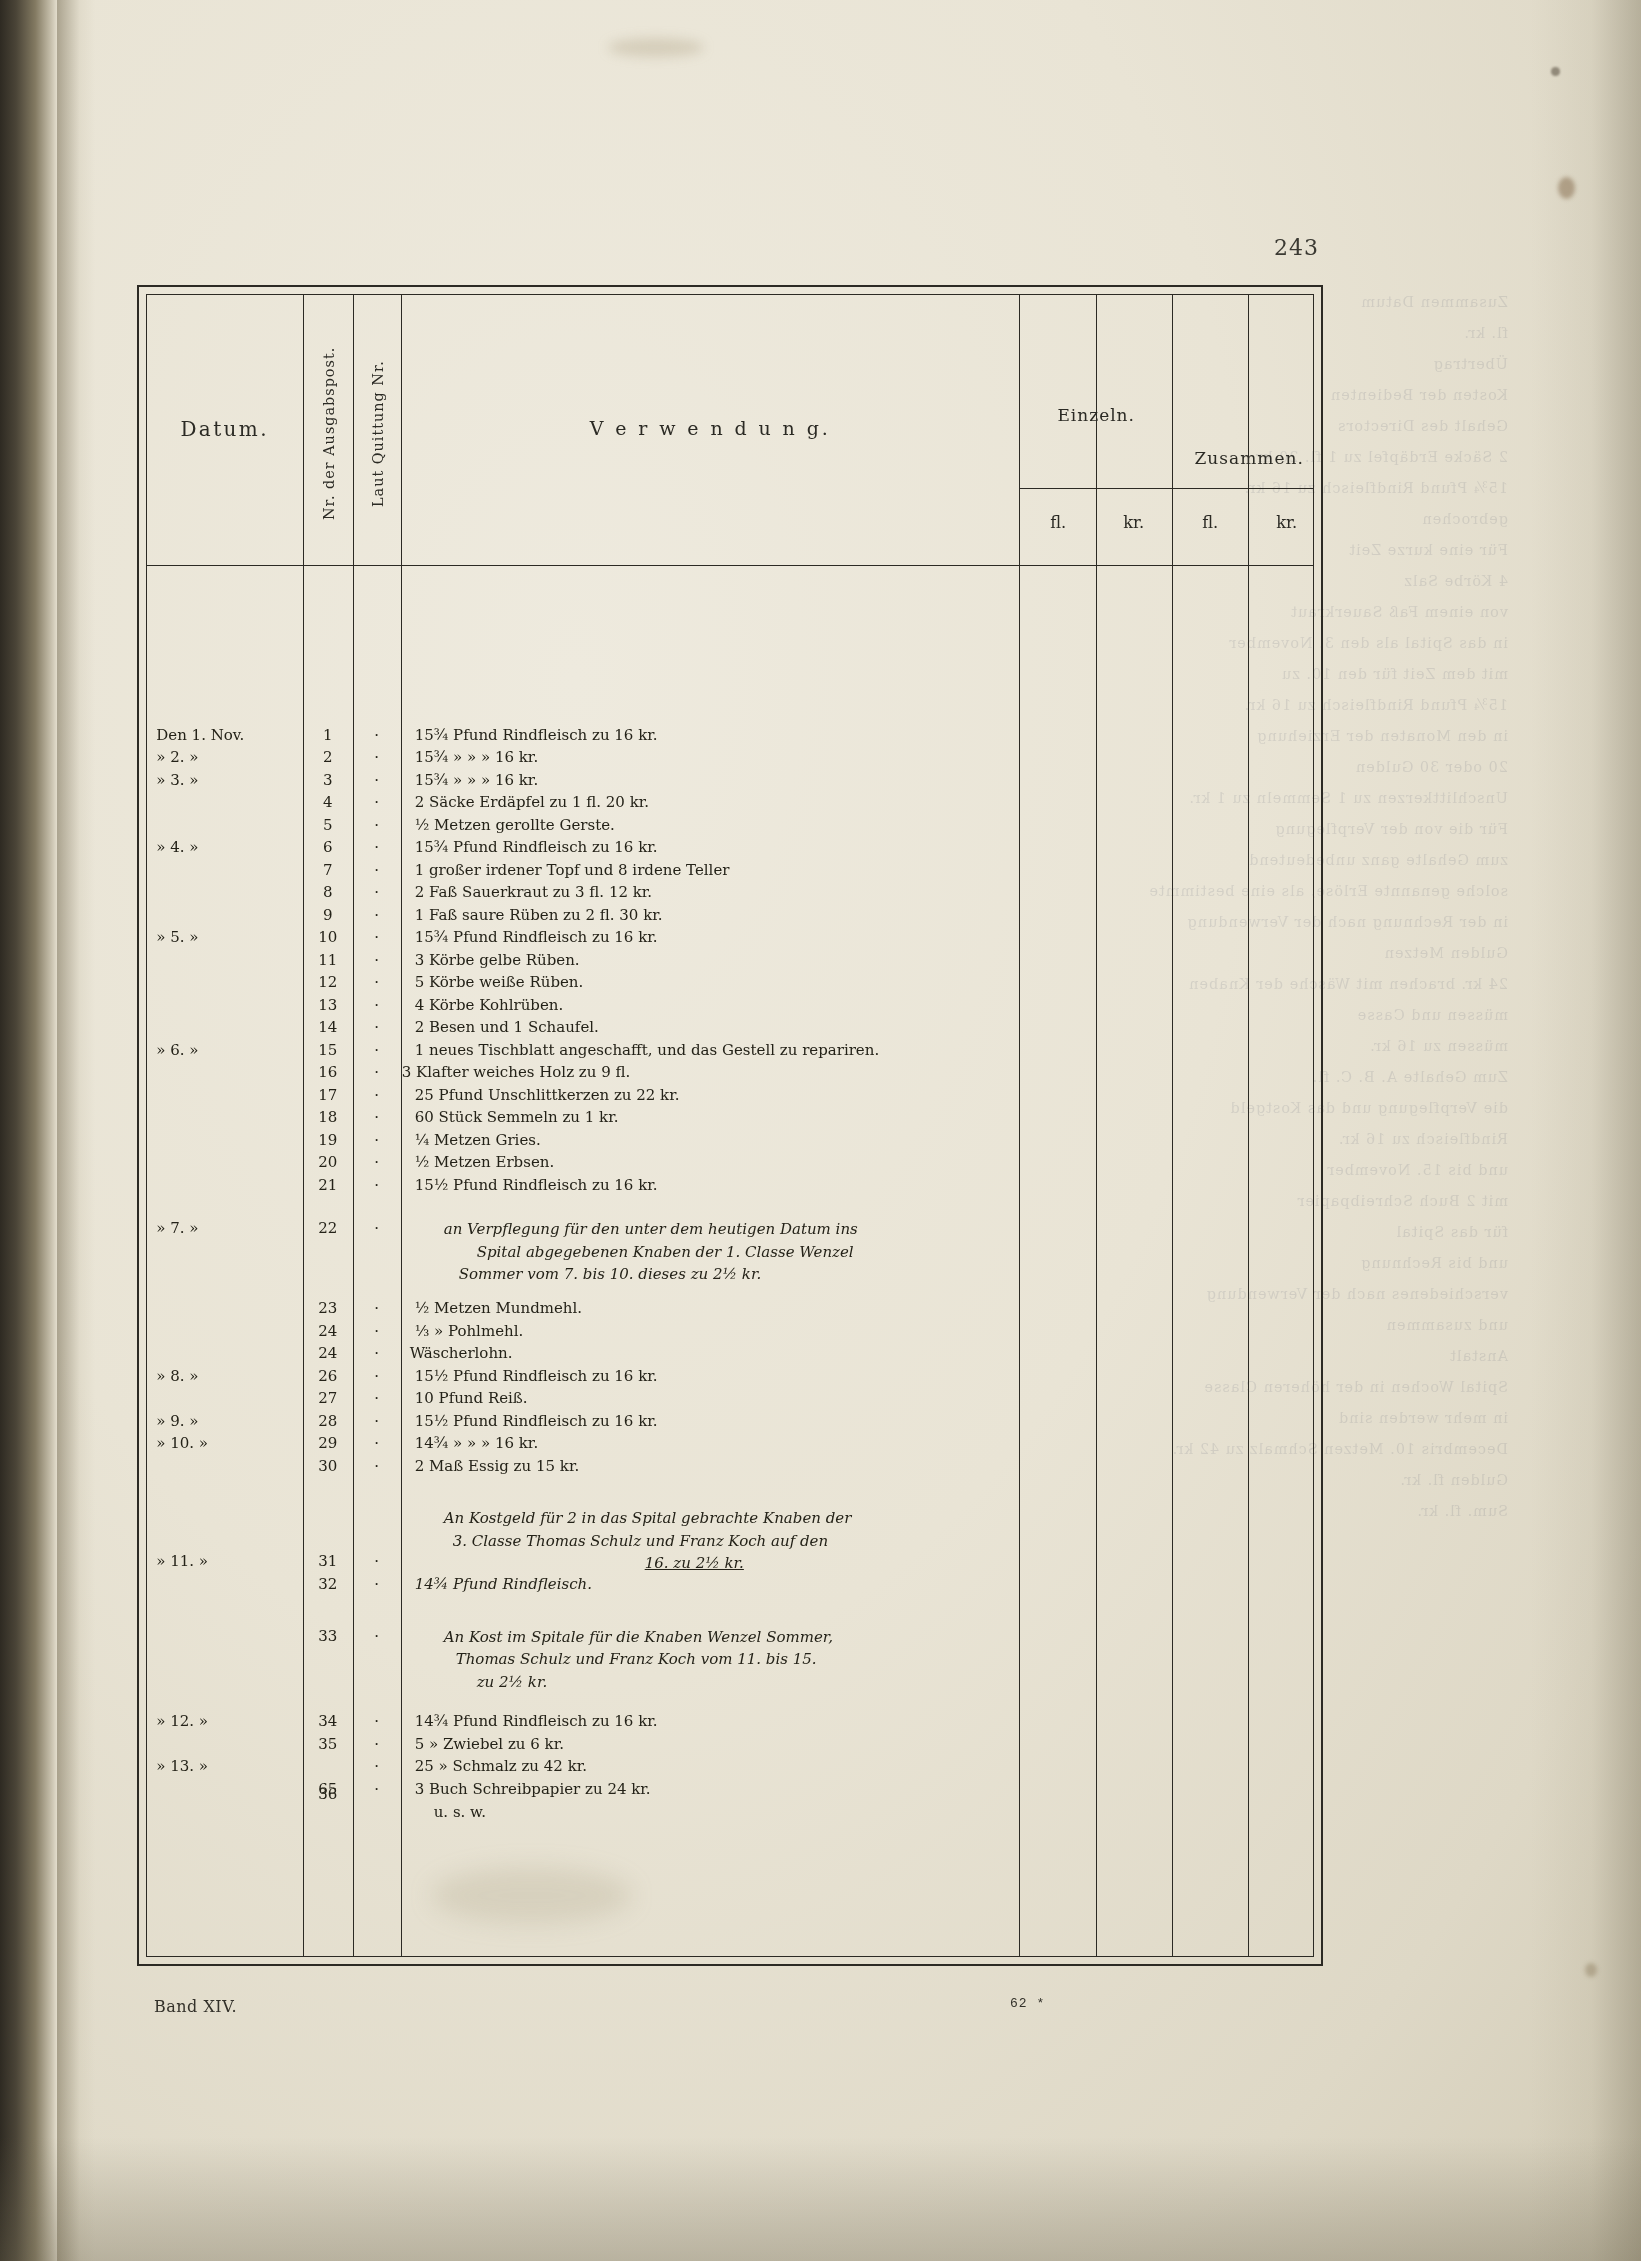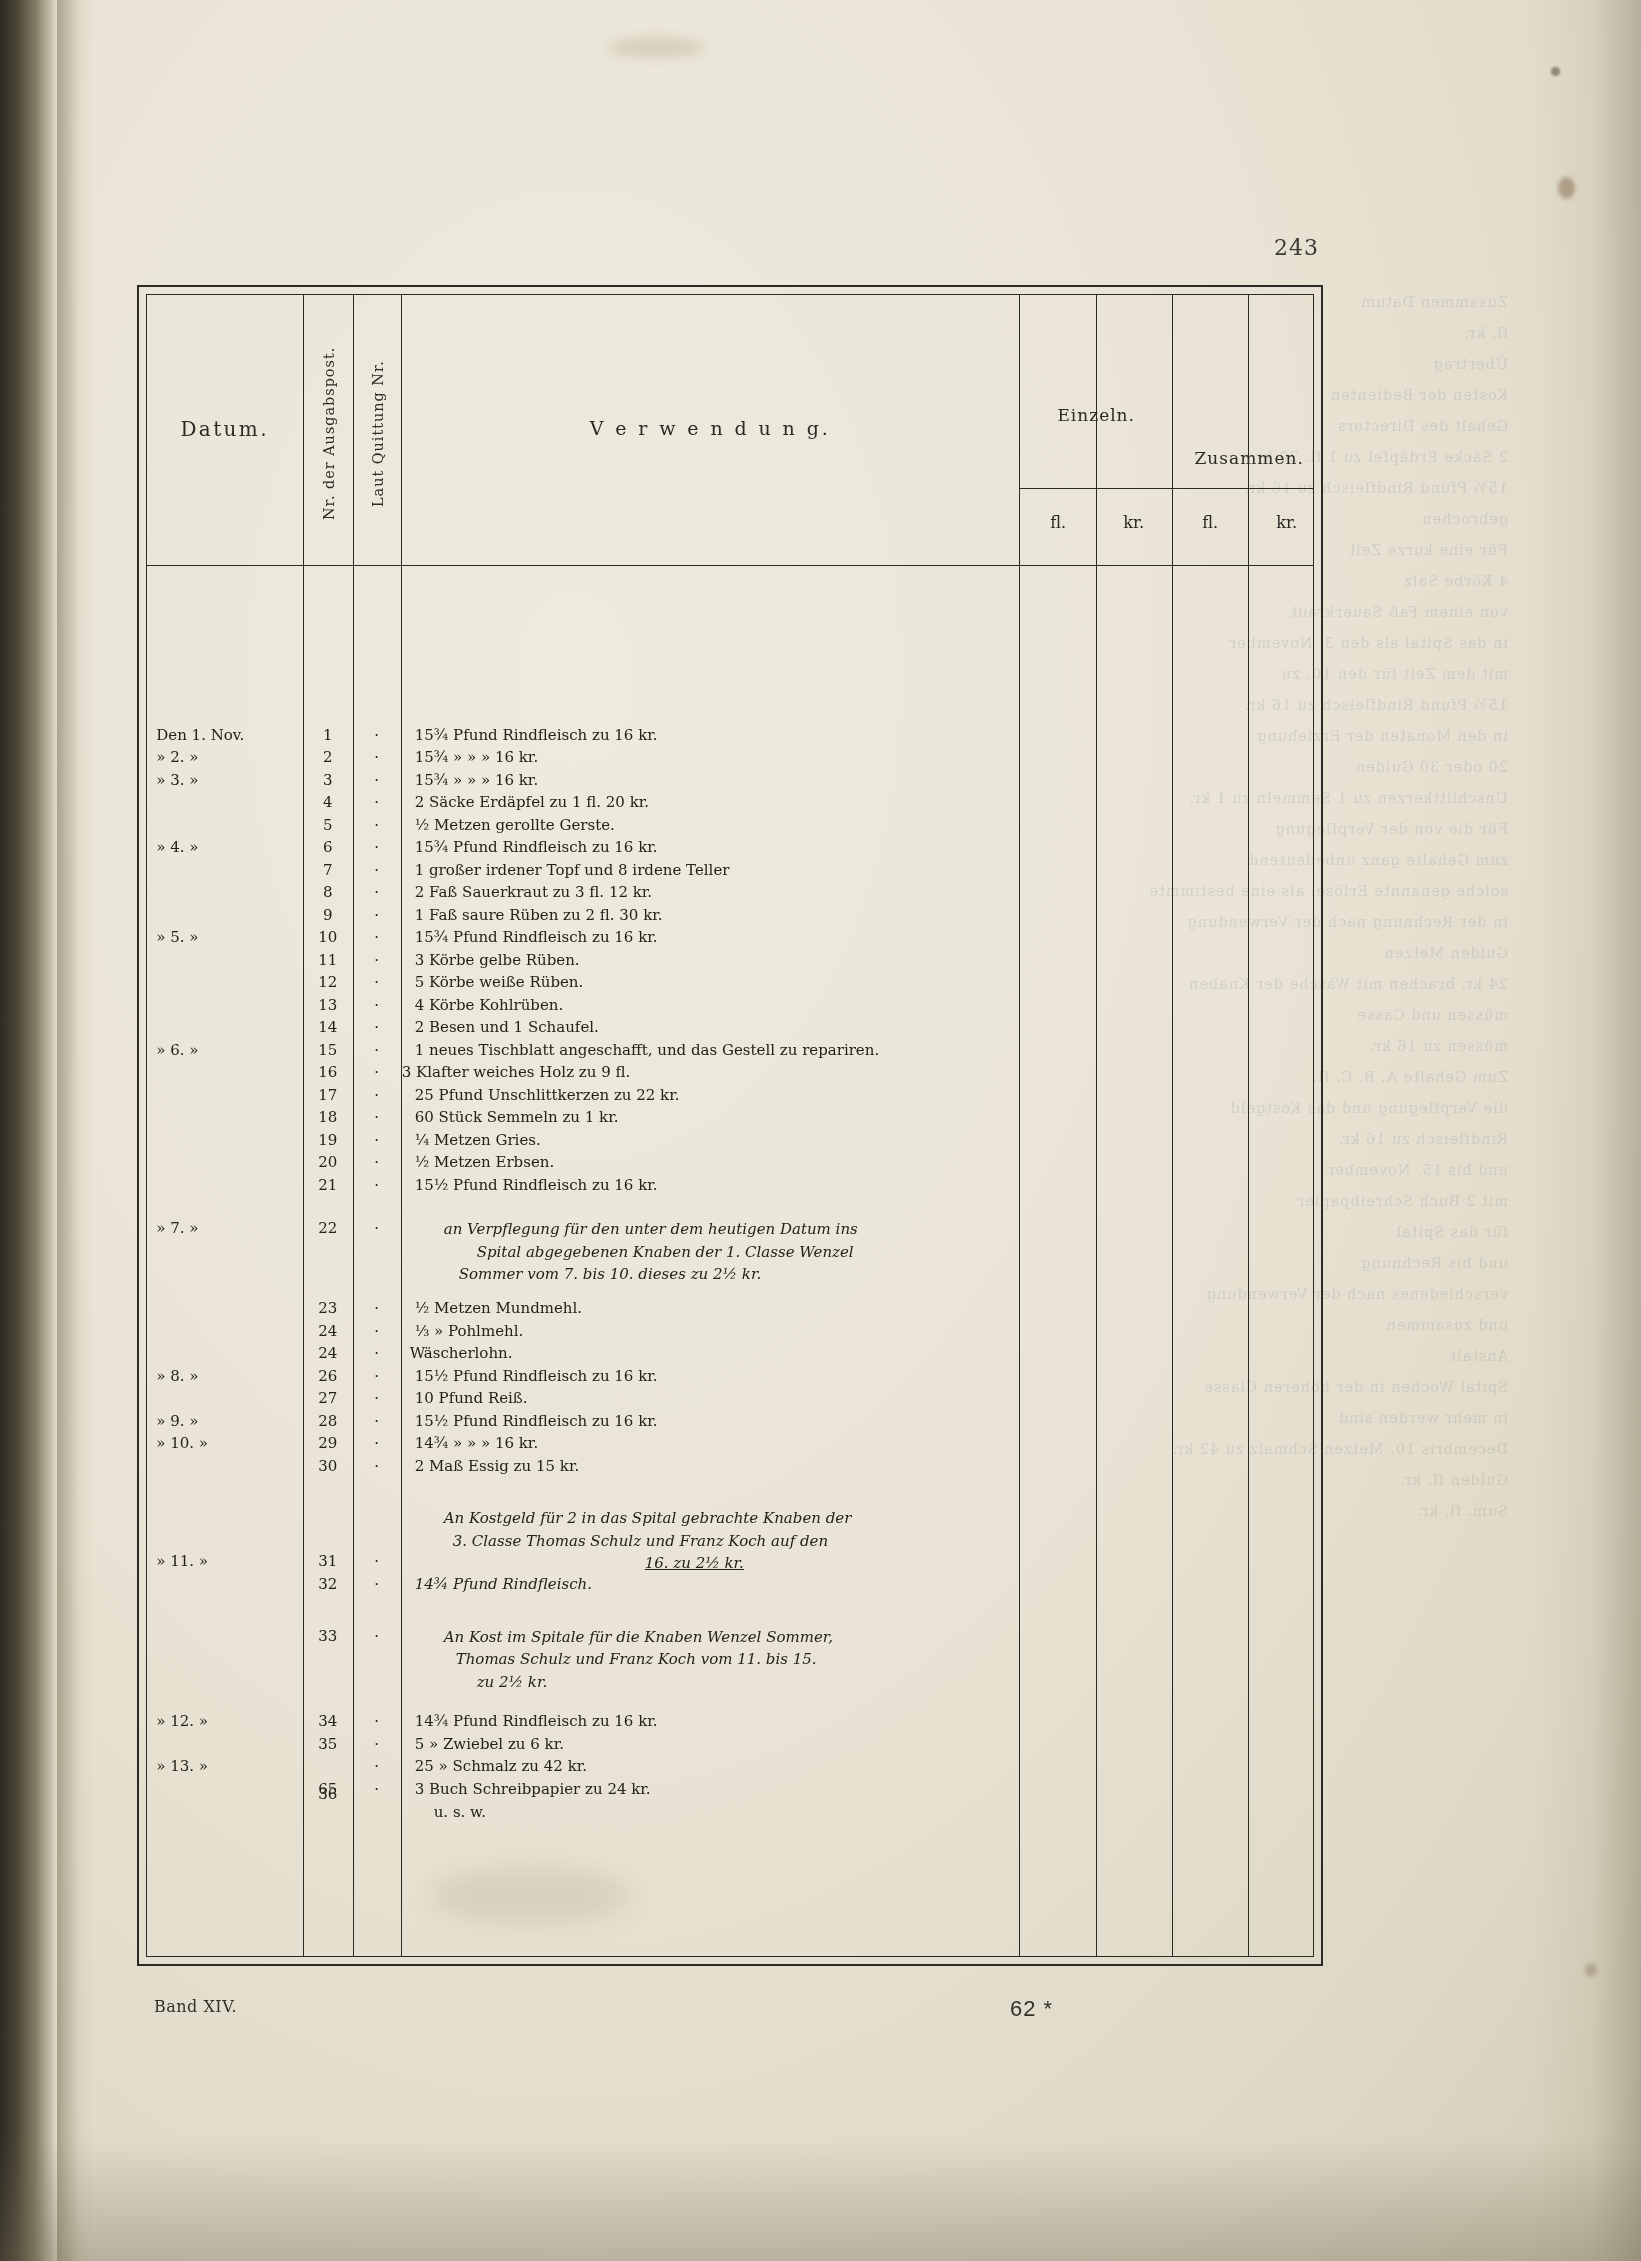--- a/index.html
+++ b/index.html
@@ -162,23 +162,23 @@
     position: absolute;
     left: 154px; top: 1997px;
     font-size: 16px;
     color: #33312a;
     font-family: "DejaVu Serif", serif;
     letter-spacing: 0.5px;
   }
   #footR {
     position: absolute;
     left: 1010px; top: 1996px;
-    font-size: 22px;
+    font-size: 13px;
     color: #33312a;
-    font-family: Liberation Sans, sans-serif;
+    font-family: Liberation Mono, monospace;
     letter-spacing: 1px;
   }
 </style>
 </head>
 <body>
 
 <div id="page">
 
   <div id="gutter"></div>
   <div id="gutter2"></div>

